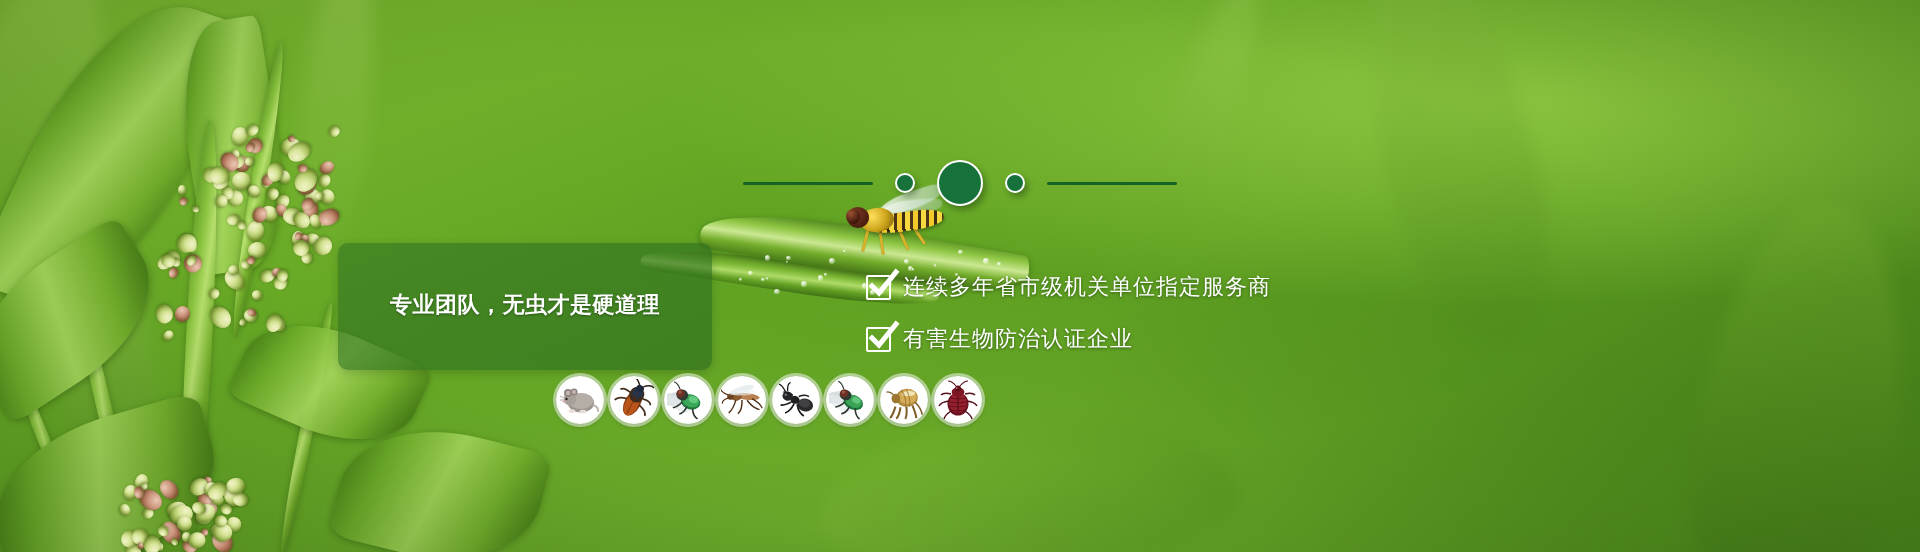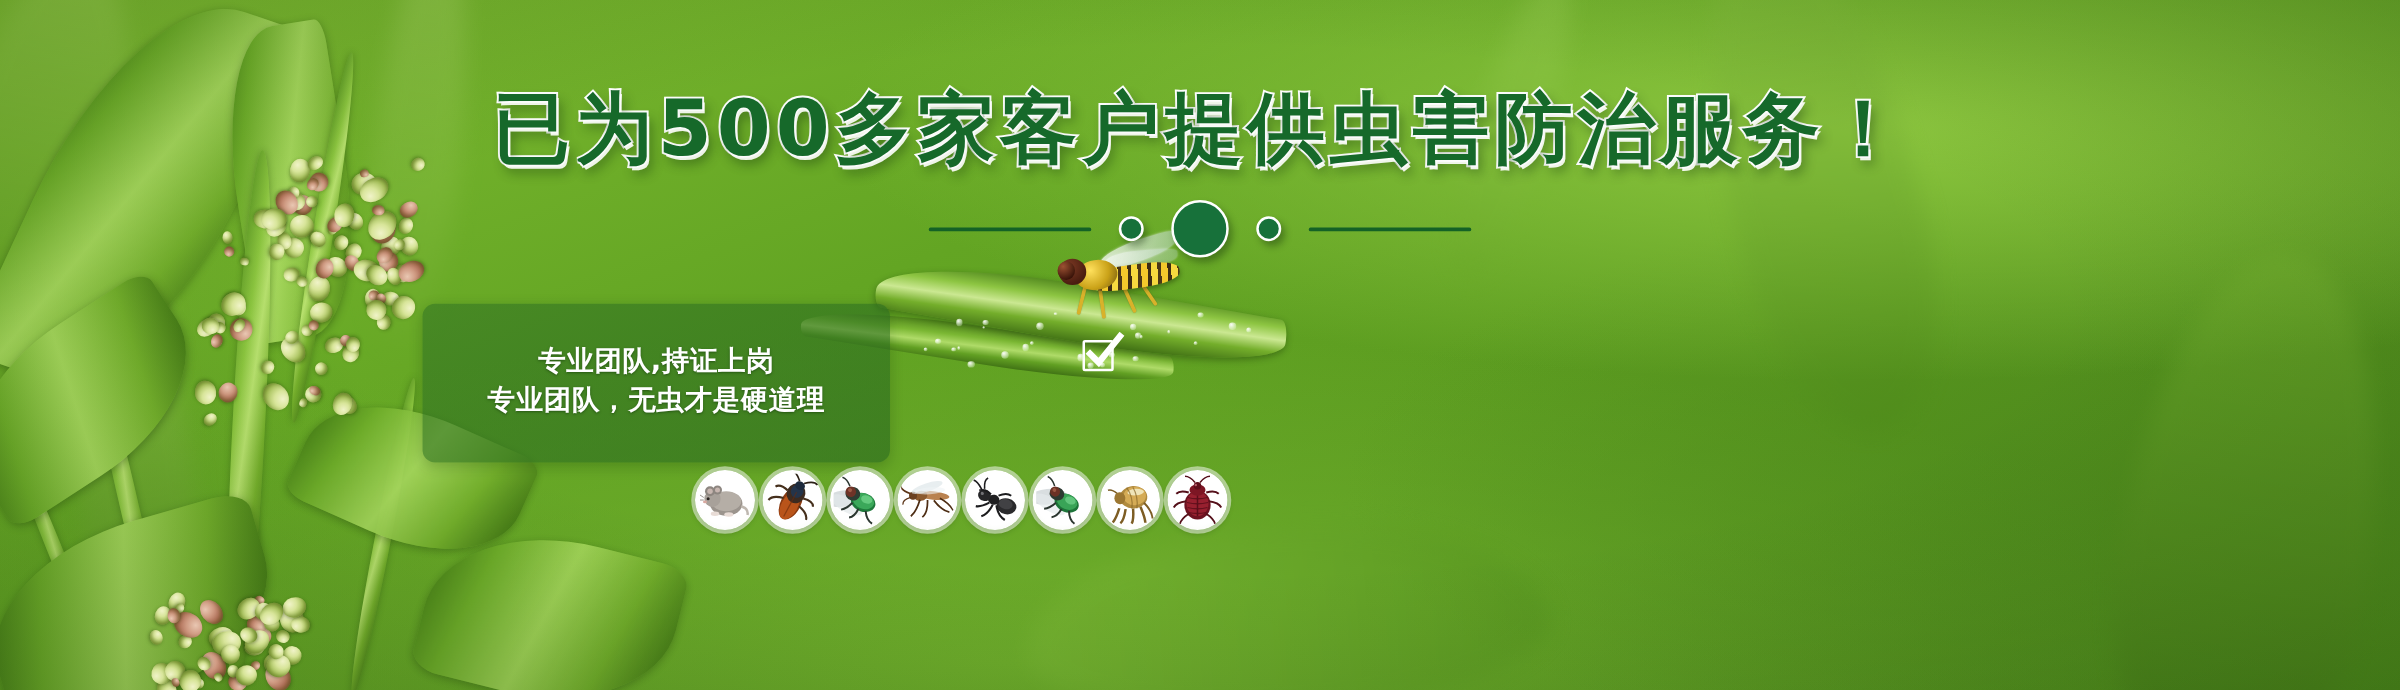--- a/index.html
+++ b/index.html
@@ -424,44 +424,51 @@
     <div class="fly-leg fl3"></div>
     <div class="fly-leg fl4"></div>
     <div class="fly-body"></div>
     <div class="fly-thorax"></div>
     <div class="fly-head"></div>
     <div class="fly-eye"></div>
   </div>
 
   <div class="vignette"></div>
 
-  <div class="headline">已为500多家客户提供虫害防治服务！</div>
 
   <div class="deco">
     <span class="deco-line"></span>
     <span class="deco-dot dot-sm"></span>
     <span class="deco-dot dot-lg"></span>
     <span class="deco-dot dot-sm"></span>
     <span class="deco-line"></span>
   </div>
 
   <div class="panel">
-    <div class="panel-line pl-1">专业团队,持证上岗</div>
     <div class="panel-line pl-2">专业团队，无虫才是硬道理</div>
   </div>
 
   <div class="bullets">
-
 
     <div class="bullet">
       <span class="cbox">
         <svg viewBox="0 0 34 34" aria-hidden="true">
           <path d="M6 18 L13 25 L30 4" fill="none" stroke="#ffffff" stroke-width="5" stroke-linecap="square" stroke-linejoin="miter"></path>
         </svg>
       </span>
+      <span class="bullet-text">连续多年省市级机关单位指定服务商</span>
+    </div>
+
+    <div class="bullet">
+      <span class="cbox">
+        <svg viewBox="0 0 34 34" aria-hidden="true">
+          <path d="M6 18 L13 25 L30 4" fill="none" stroke="#ffffff" stroke-width="5" stroke-linecap="square" stroke-linejoin="miter"></path>
+        </svg>
+      </span>
+      <span class="bullet-text">有害生物防治认证企业</span>
     </div>
 
   </div>
 
   <div class="pests">
 
     <span class="pest">
       <svg viewBox="0 0 42 42">
         <ellipse cx="22" cy="24" rx="13" ry="9.5" fill="#9b948d"></ellipse>
         <ellipse cx="22" cy="22" rx="12" ry="8" fill="#b5aea6"></ellipse>

